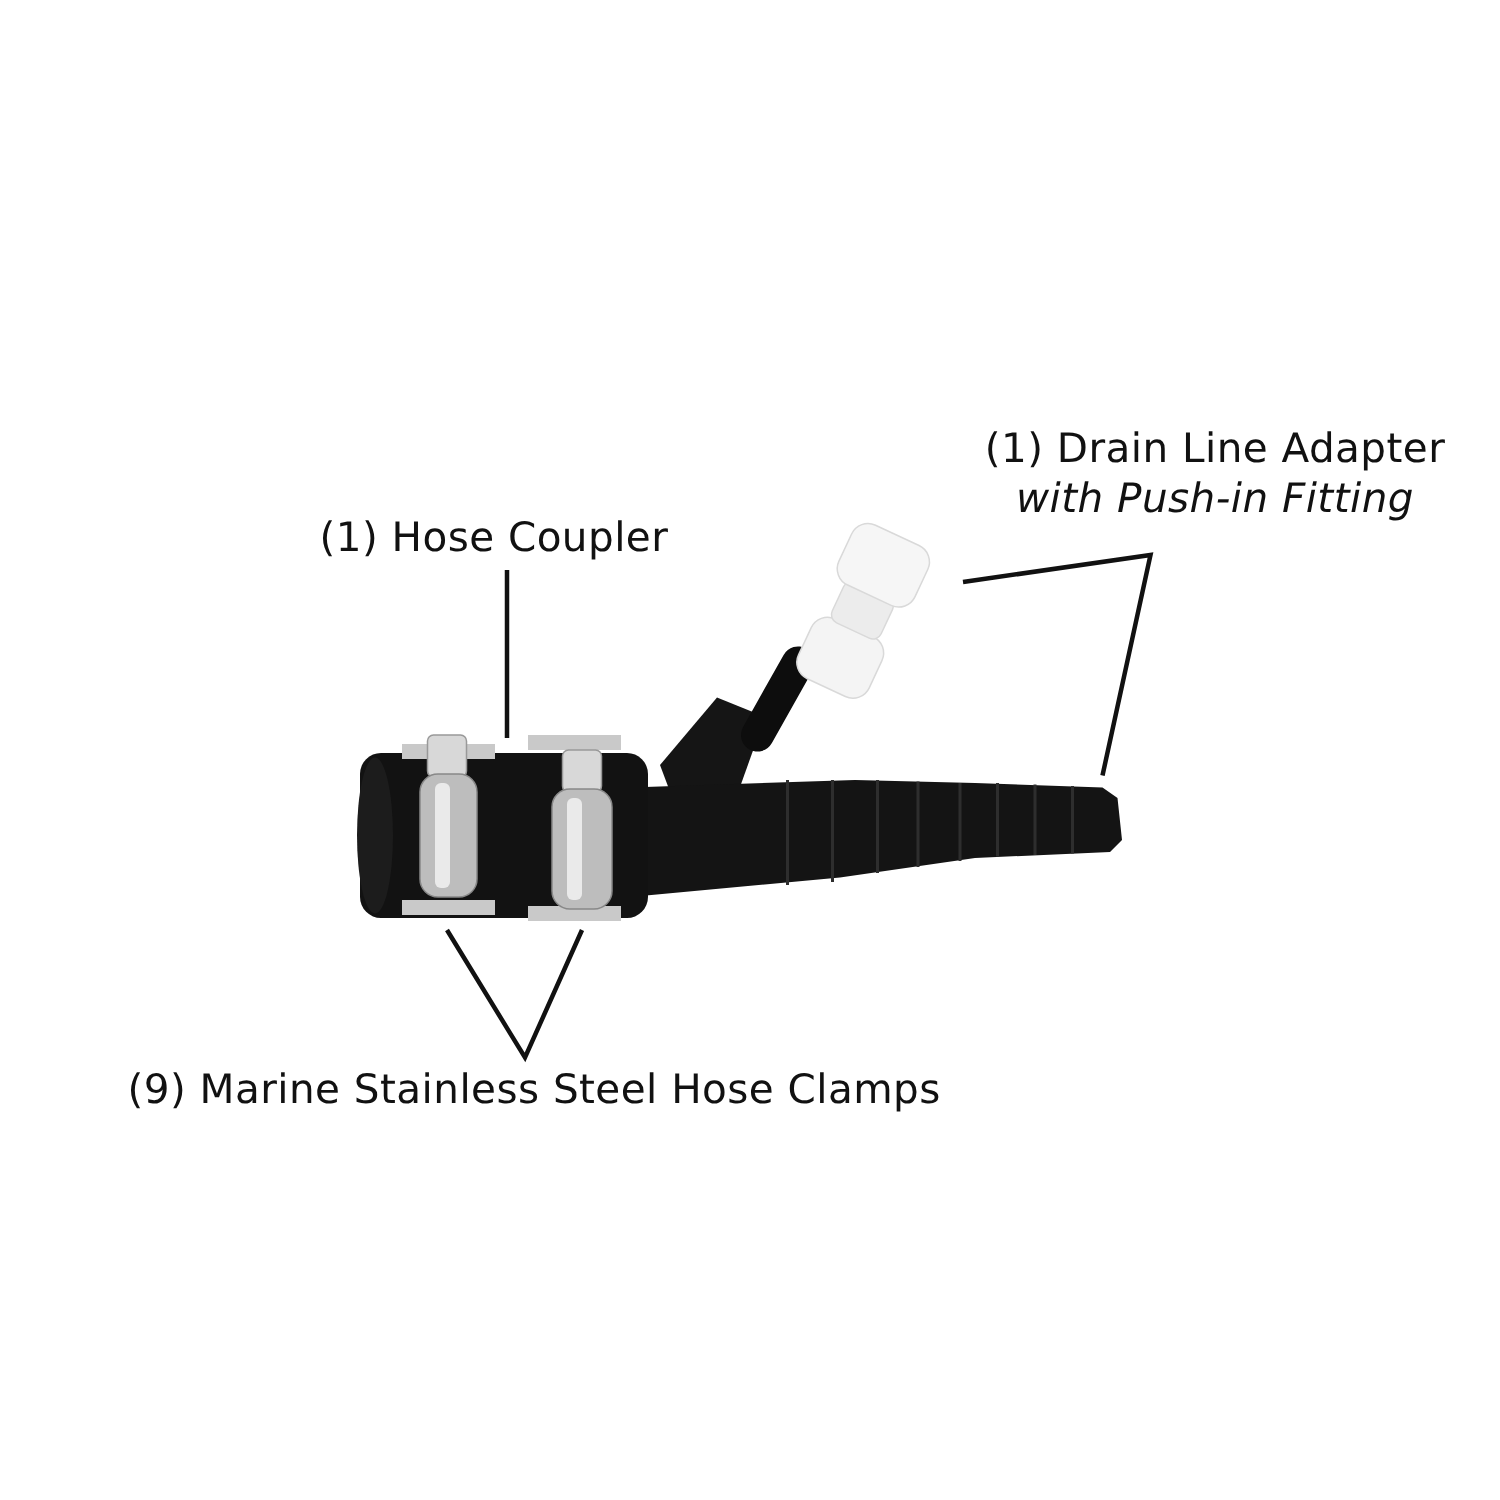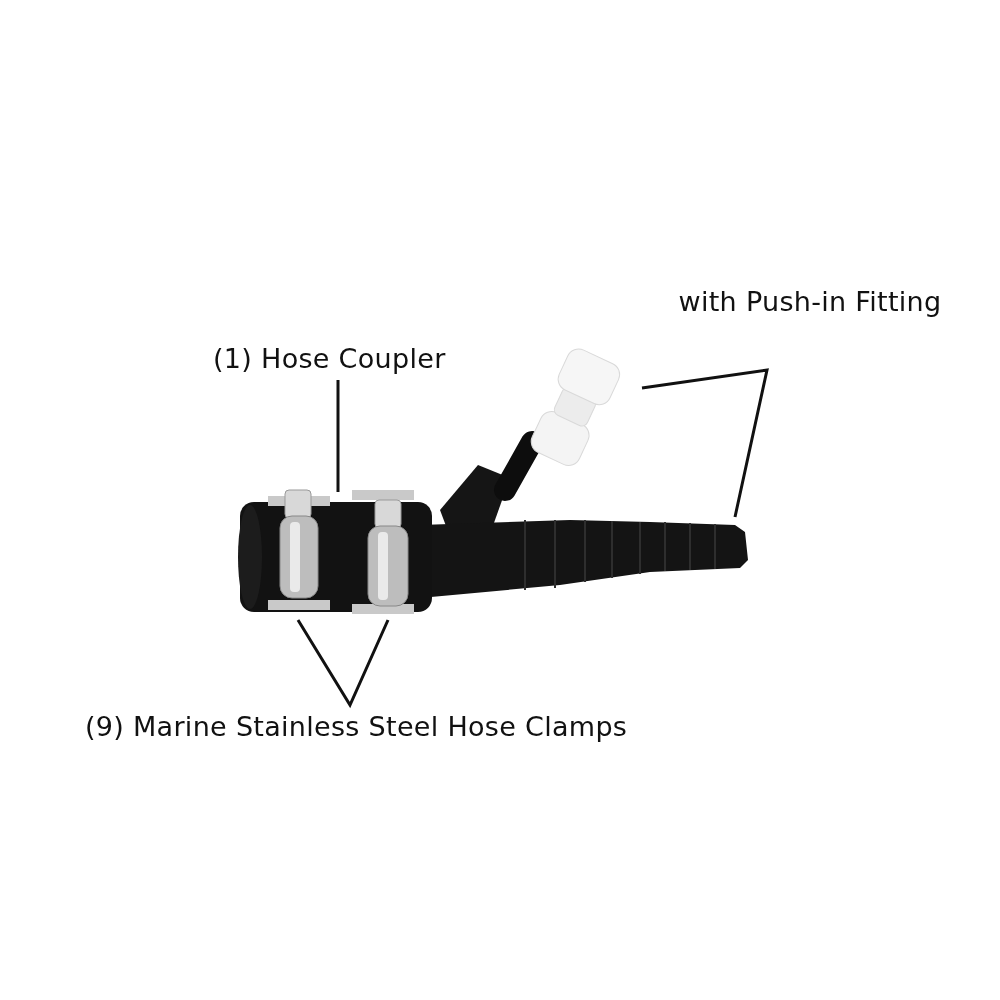--- a/index.html
+++ b/index.html
@@ -5,21 +5,22 @@
     html, body { margin: 0; padding: 0; }
     body { width: 1000px; height: 1000px; background: #ffffff; position: relative; overflow: hidden; font-family: "DejaVu Sans", sans-serif; }
     .label { position: absolute; color: #111; font-size: 27px; font-weight: 500; letter-spacing: 0.3px; white-space: nowrap; text-align: right; }
     .label.center { text-align: center; }
     svg.scene { position: absolute; left: 0; top: 0; }
   </style>
 </head>
 <body>
 
 <div class="label center" style="left:640px; top:284px; width:340px;">
-  <div style="margin-top:2px;">with Push-in Fitting</div>
+  <div>(1) Drain Line Adapter</div>
+  <div style="margin-top:2px;font-style:italic;">with Push-in Fitting</div>
 </div>
 
 <div class="label" style="left:213px; top:343px;">(1) Hose Coupler</div>
 
 <div class="label" style="left:85px; top:711px;">(9) Marine Stainless Steel Hose Clamps</div>
 
 <svg class="scene" width="1000" height="1000" viewBox="0 0 1000 1000">
 
   <g stroke="#111" stroke-width="3" fill="none">
     <line x1="338" y1="380" x2="338" y2="492"></line>

